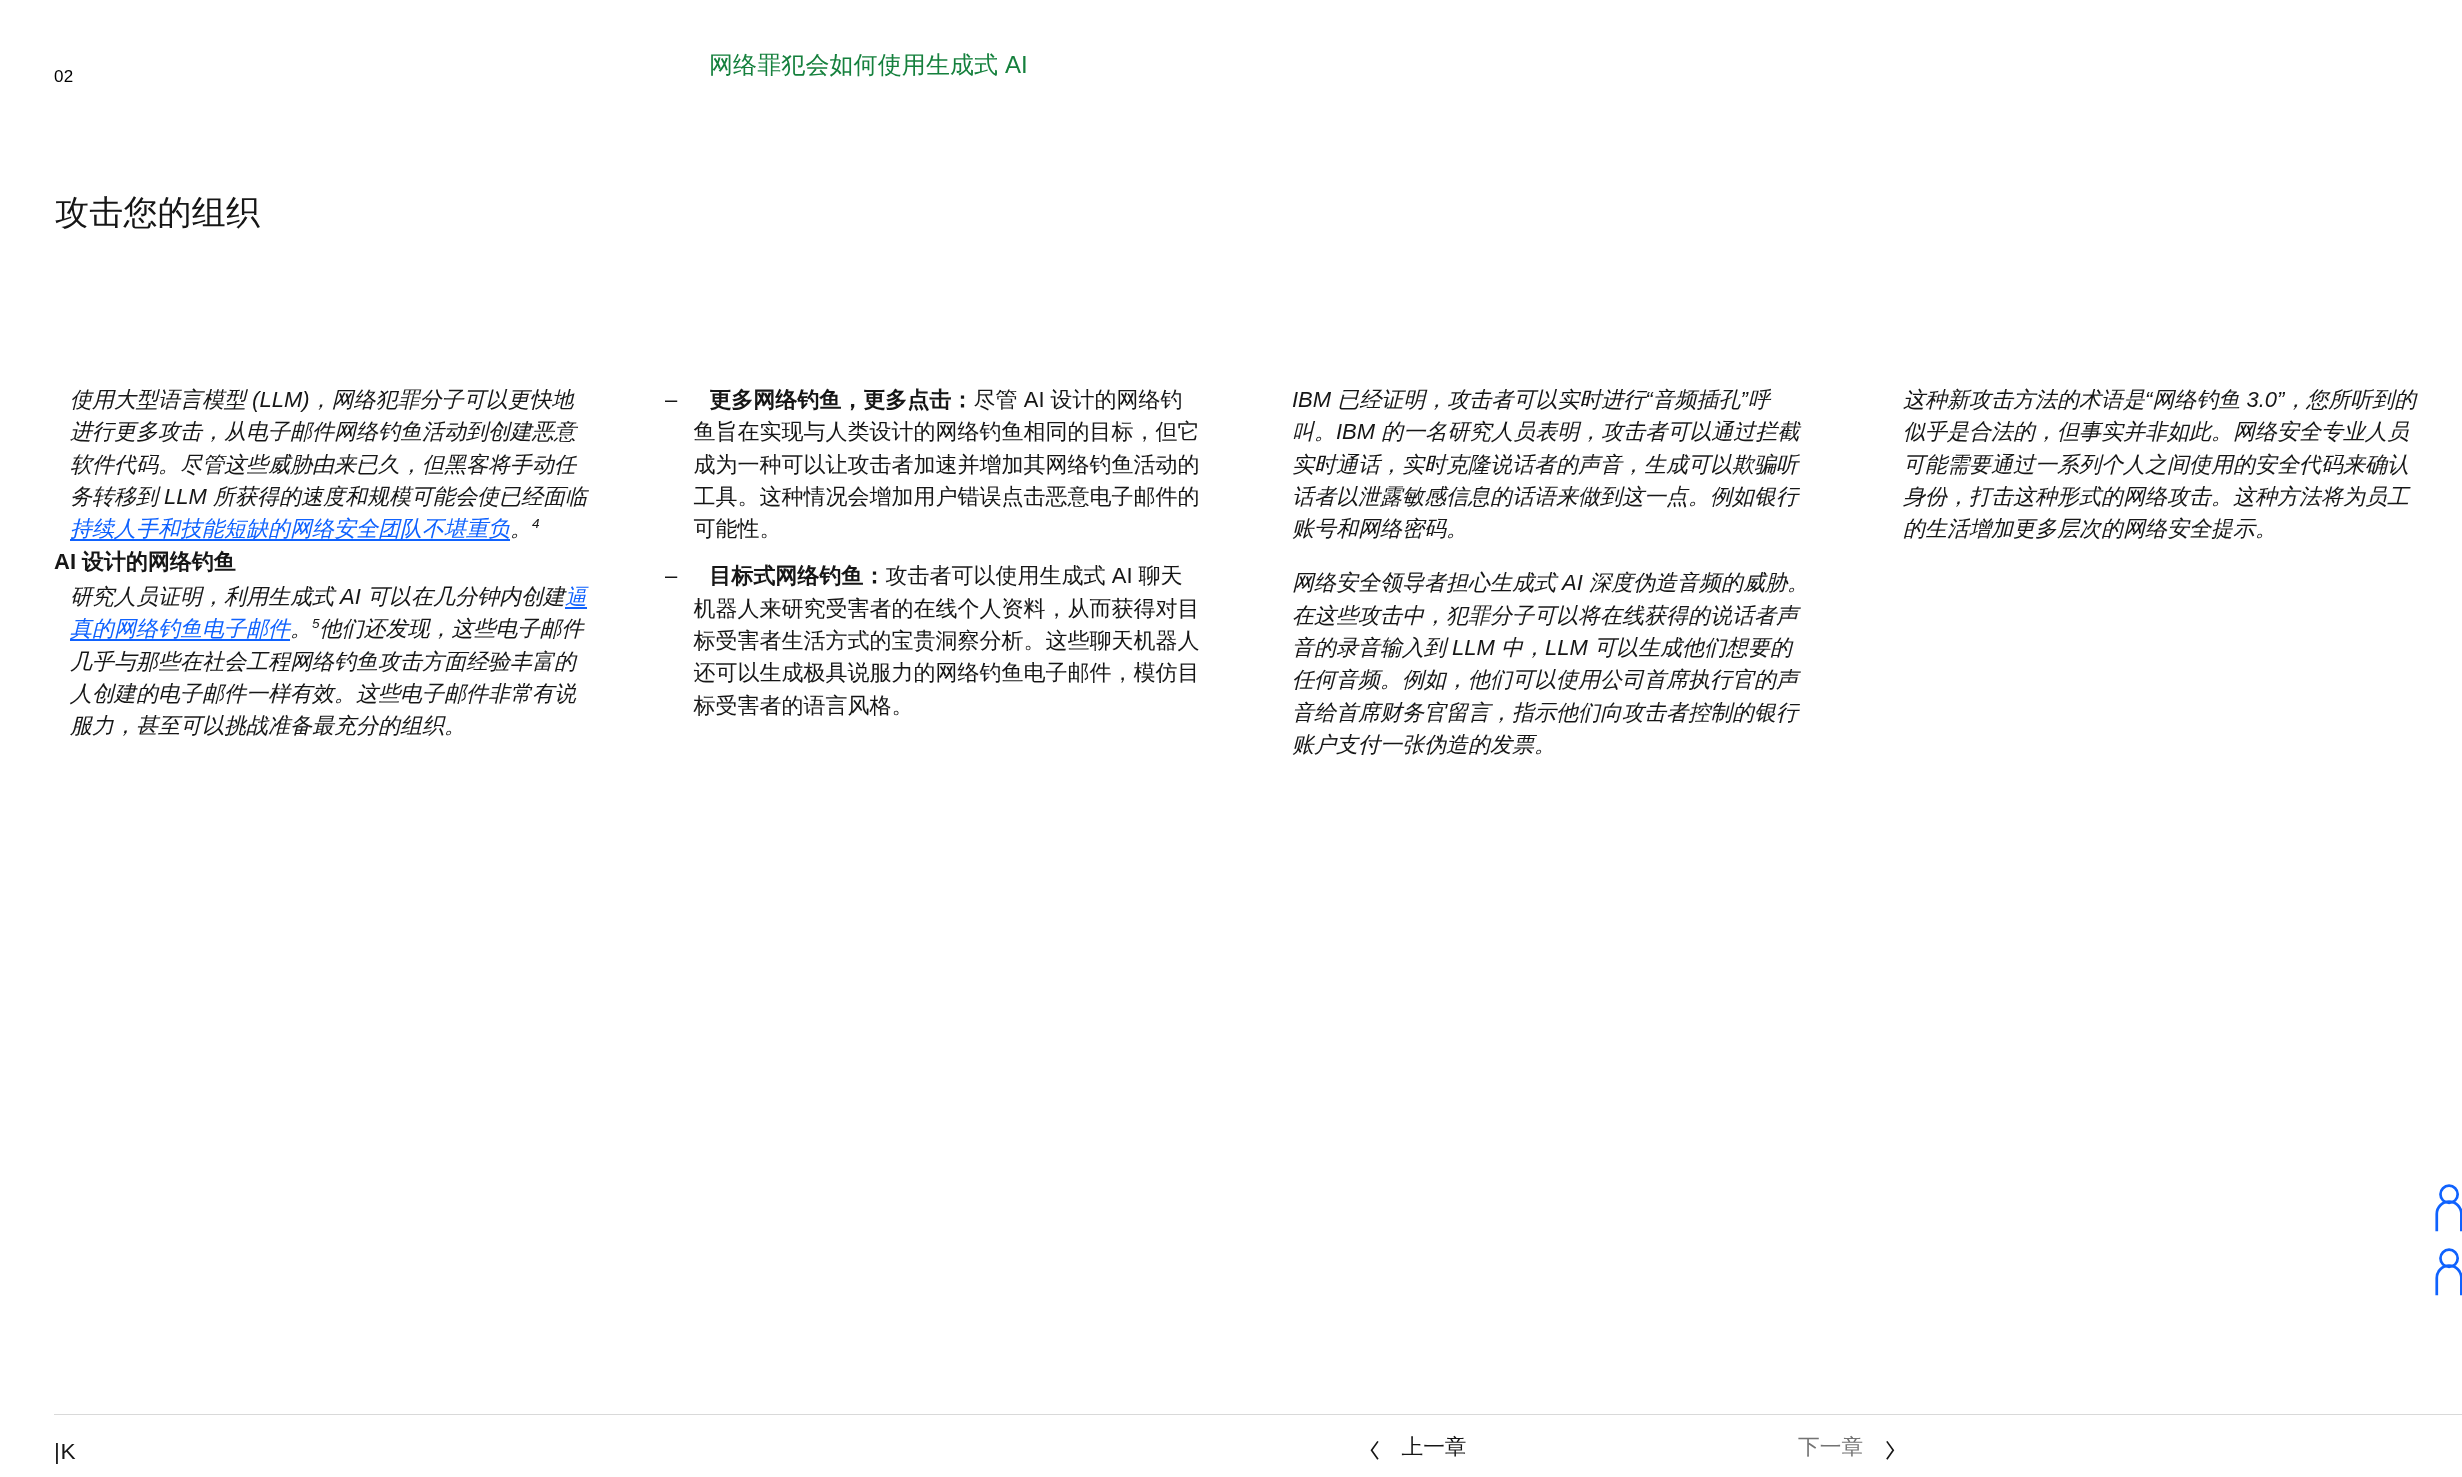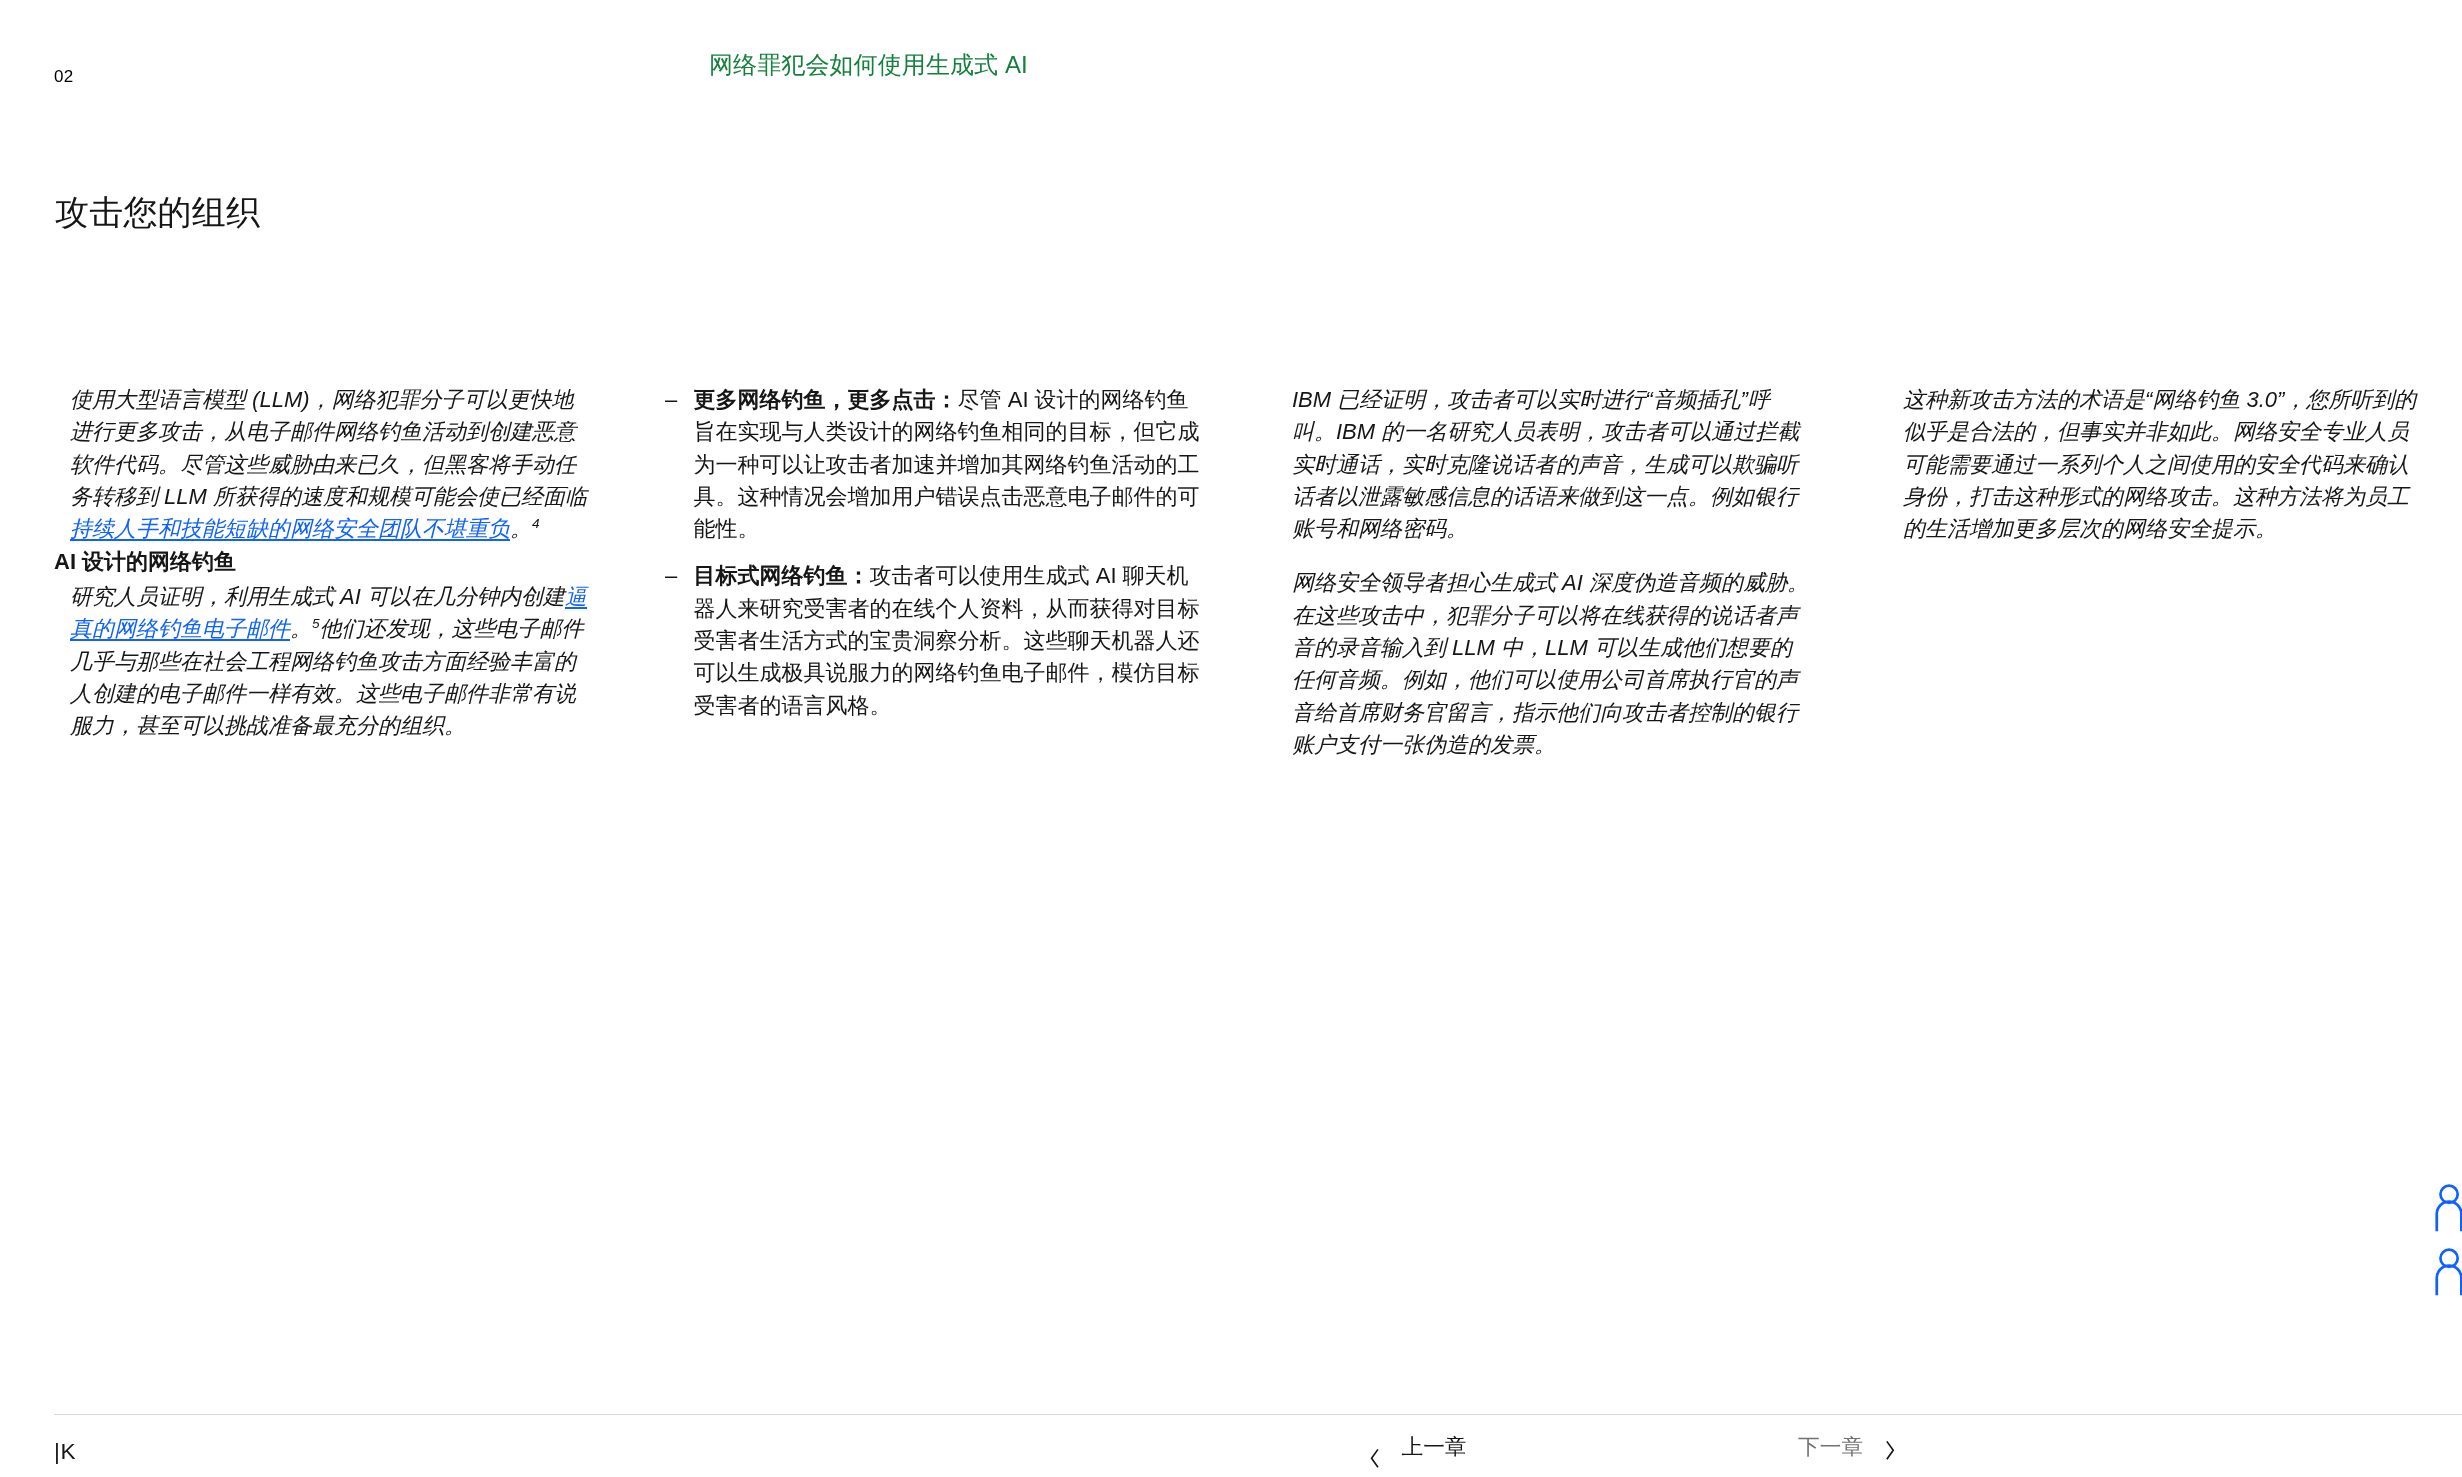--- a/index.html
+++ b/index.html
@@ -90,21 +90,21 @@
     padding-left: 28.6px;
     margin-bottom: 14.8px;
   }
   .dash-list li:last-child { margin-bottom: 0; }
   .dash-list li .dash {
     position: absolute;
     left: 0;
     top: 0;
     color: #161616;
   }
-  .dash-list li b { font-weight: 700; }
+  .dash-list li b { font-weight: 700; margin-left: 16px; }
 
   
   #people-icon {
     position: absolute;
     right: 60px;
     bottom: 172px;
     width: 133px;
     height: 123px;
   }
 
@@ -134,21 +134,21 @@
     cursor: pointer;
   }
   #prev-chapter {
     position: absolute;
     left: 1369px;
     bottom: 15.8px;
     font-size: 21.7px;
     color: #161616;
     cursor: pointer;
     display: flex;
-    align-items: flex-end;
+    align-items: center;
     gap: 19.7px;
   }
   #next-chapter {
     position: absolute;
     left: 1798px;
     bottom: 15.8px;
     font-size: 21.7px;
     color: #737373;
     cursor: pointer;
     display: flex;

